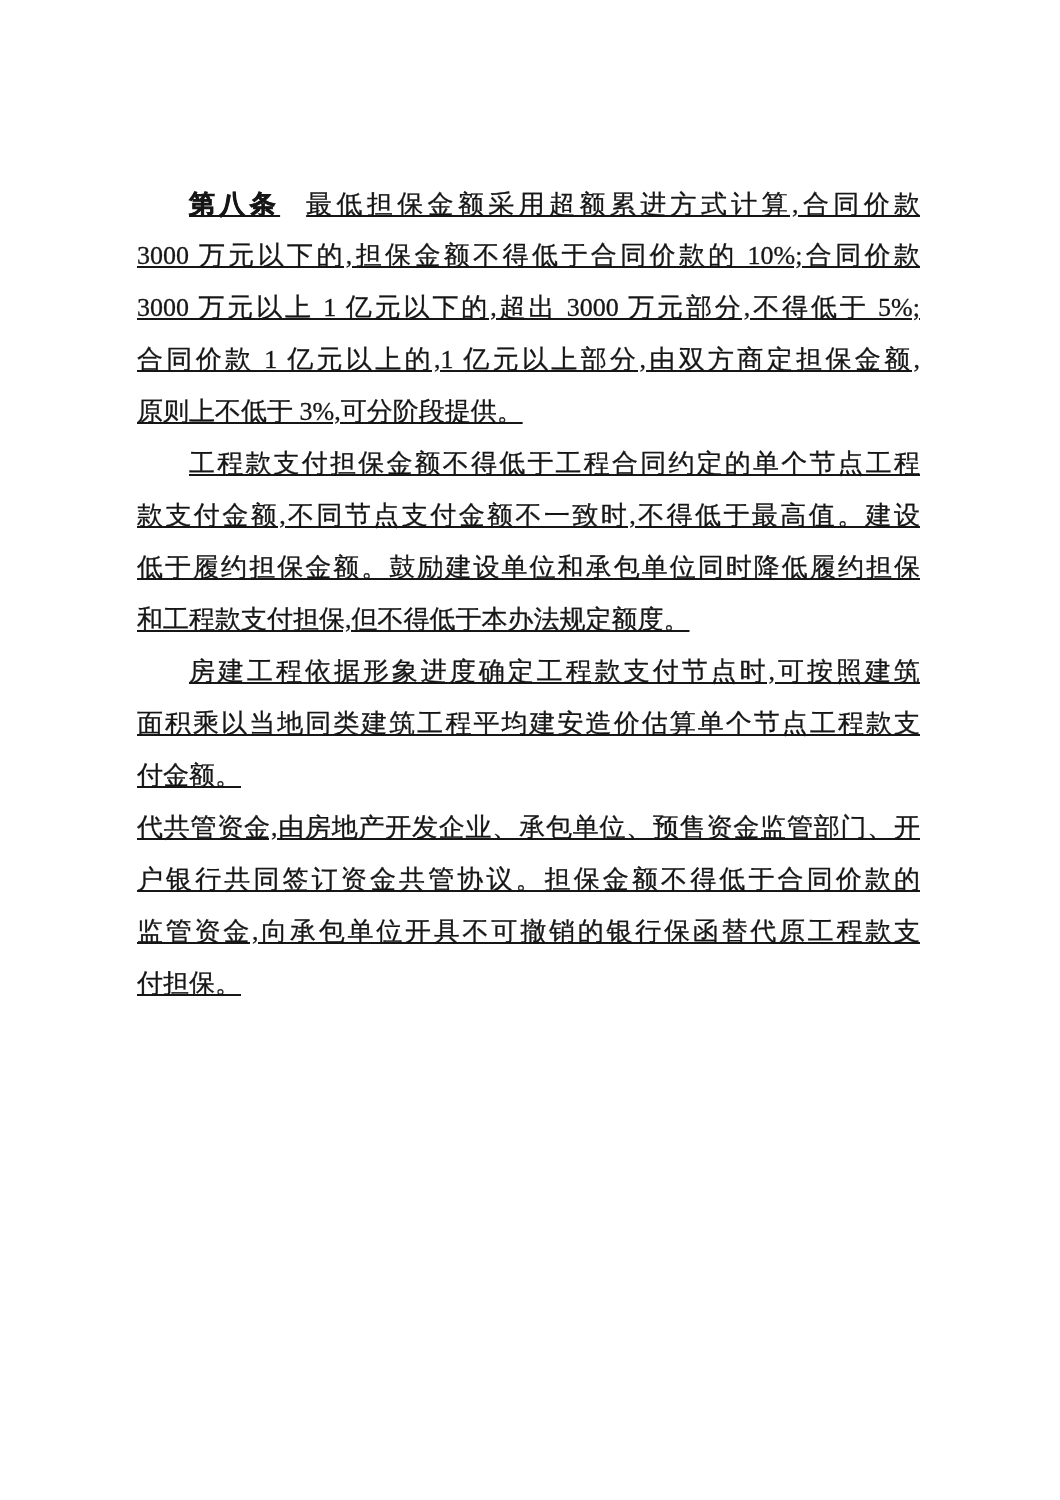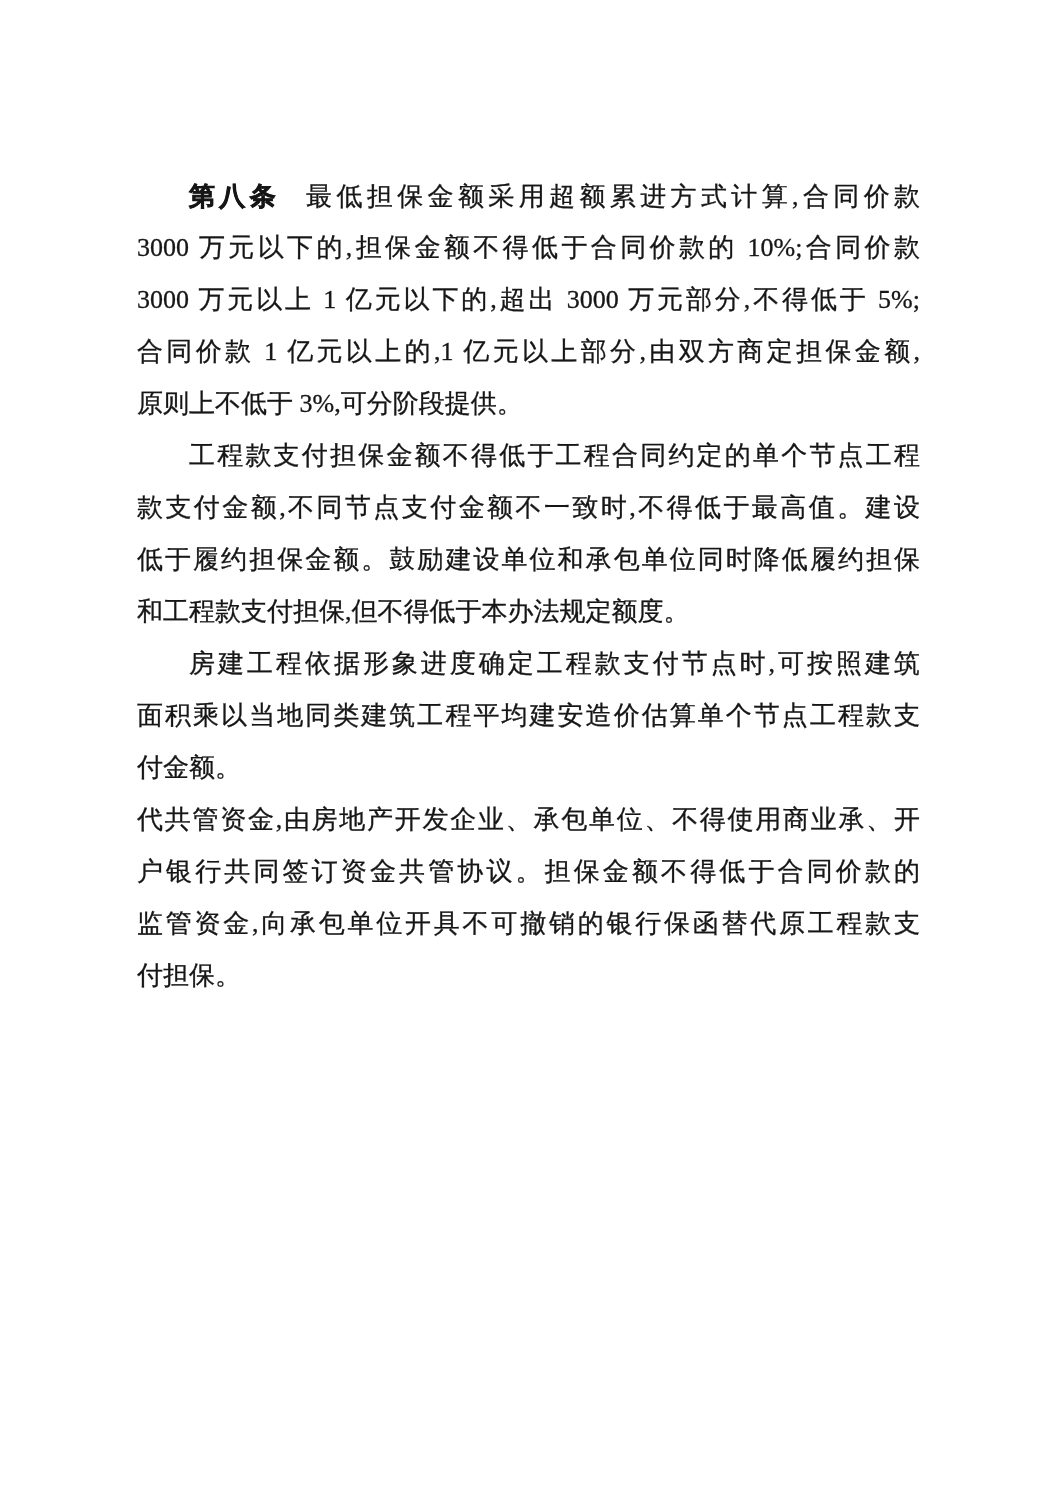--- a/index.html
+++ b/index.html
@@ -23,25 +23,26 @@
     left: 137px;
     top: 180px;
     width: 783px;
     color: var(--ink);
     font-family: "Liberation Serif", "DejaVu Serif", serif;
     font-size: 26px;
     -webkit-text-stroke: 0.3px var(--ink);
   }
   .line {
     height: 52px;
-    line-height: 32px;
+    line-height: 48px;
     text-align: justify;
     text-align-last: justify;
     text-justify: inter-character;
     overflow: hidden;
+    text-decoration: underline;
   }
   .p-start {
     text-indent: 2em;
   }
   .p-end {
     text-align-last: left;
   }
   .term {
     font-weight: bold;
     font-family: "Liberation Sans", "DejaVu Sans", sans-serif;
@@ -70,21 +71,21 @@
       <div class="line p-end">和工程款支付担保,但不得低于本办法规定额度。</div>
     </div>
 
     <div>
       <div class="line p-start">房建工程依据形象进度确定工程款支付节点时,可按照建筑</div>
       <div class="line">面积乘以当地同类建筑工程平均建安造价估算单个节点工程款支</div>
       <div class="line p-end">付金额。</div>
     </div>
 
     <div>
-      <div class="line">代共管资金,由房地产开发企业、承包单位、不得使用商业承、开</div>
+      <div class="line">代共管资金,由房地产开发企业、承包单位、预售资金监管部门、开</div>
       <div class="line">户银行共同签订资金共管协议。担保金额不得低于合同价款的</div>
       <div class="line">监管资金,向承包单位开具不可撤销的银行保函替代原工程款支</div>
       <div class="line p-end">付担保。</div>
     </div>
 
 
   </div>
 </div>
 
 </body></html>

